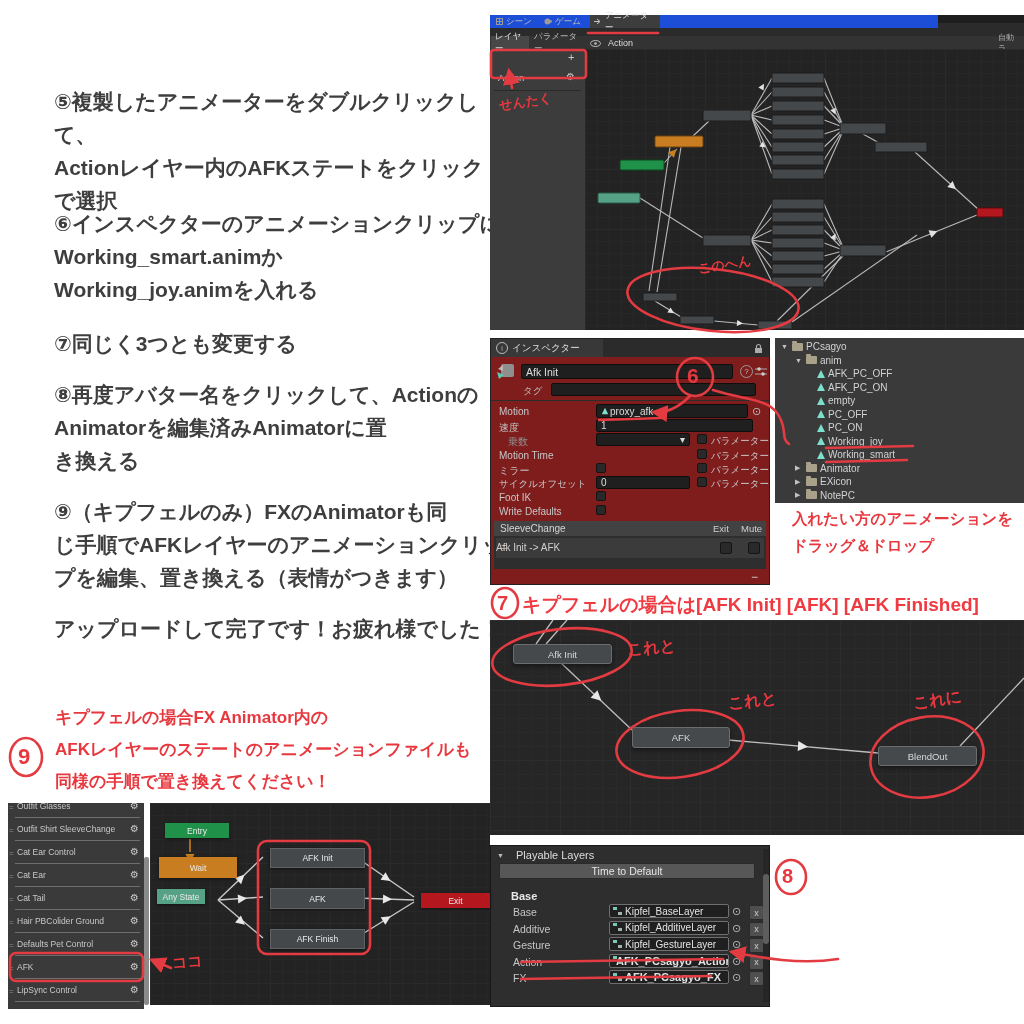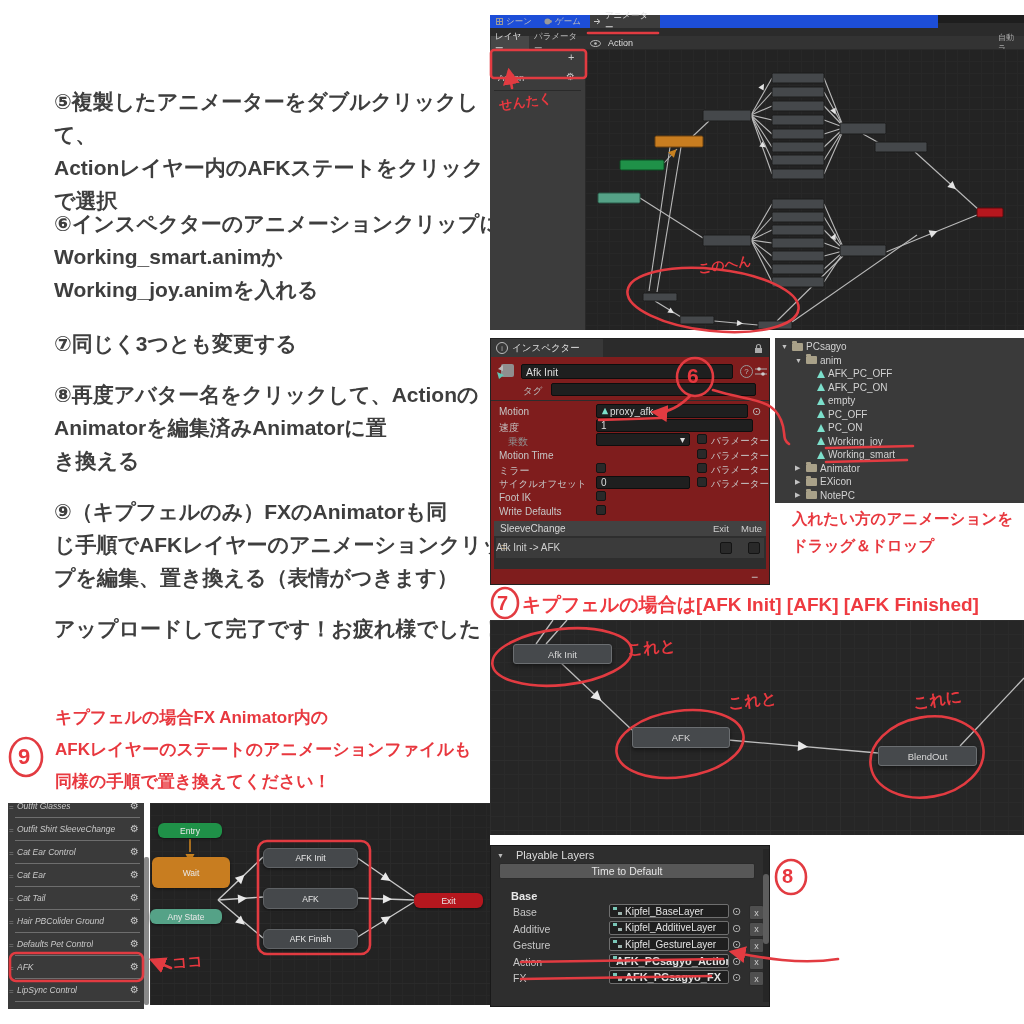--- a/index.html
+++ b/index.html
@@ -25,24 +25,24 @@
   .tab{position:absolute;display:flex;align-items:center;gap:3px;color:#bdbdbd;font-size:8.5px;
     padding:0 4px;height:100%;box-sizing:border-box;}
   .tab.active{background:#3d3d3d;color:#e2e2e2;}
   .fld{position:absolute;background:#1f1f1f;border:1px solid #0e0e0e;border-radius:2px;color:#ddd;
     font-size:10px;display:flex;align-items:center;padding:0 4px;overflow:hidden;white-space:nowrap;box-sizing:border-box;}
   .cb{position:absolute;width:10px;height:10px;background:#292929;border:1px solid #141414;border-radius:2px;box-sizing:border-box;}
   .ilabel{position:absolute;color:#c6c6c6;font-size:10px;white-space:nowrap;}
   .param{position:absolute;color:#c6c6c6;font-size:9.5px;}
   .mnode{position:absolute;background:#46494c;border:1px solid #6b6e71;border-radius:3px;color:#d8d8d8;
     font-size:9.5px;display:flex;align-items:center;justify-content:center;box-shadow:0 2px 4px rgba(0,0,0,.45);}
-  .bnode{position:absolute;border-radius:6px;color:#e9e9e9;font-size:8.5px;display:flex;align-items:center;
-    justify-content:center;box-shadow:0 1px 3px rgba(0,0,0,.5);}
+  .bnode{position:absolute;border-radius:0;color:#e9e9e9;font-size:8.5px;display:flex;align-items:center;
+    justify-content:center;box-shadow:0 1px 3px rgba(0,0,0,.5);margin-left:7px;}
   .lrow{position:absolute;left:0;width:136px;height:23px;}
-  .lrow .nm{position:absolute;left:9px;top:5px;font-size:8.5px;color:#c9c9c9;white-space:nowrap;max-width:104px;overflow:hidden;font-style:italic;}
+  .lrow .nm{position:absolute;left:9px;top:5px;font-size:8.5px;color:#c9c9c9;white-space:nowrap;max-width:104px;overflow:hidden;}
   .lrow .gear{position:absolute;right:5px;top:4px;font-size:10px;color:#c9c9c9;}
   .lrow .ul{position:absolute;left:7px;right:4px;bottom:1px;height:1px;background:#6e6e6e;}
   .lrow .hdl{position:absolute;left:1px;top:7px;font-size:8px;color:#8b8b8b;}
   .trow{position:absolute;display:flex;align-items:center;gap:3px;color:#cfcfcf;font-size:10px;white-space:nowrap;}
   .folder-ic{display:inline-block;width:11px;height:8px;background:#a9a189;border-radius:1px;position:relative;}
   .folder-ic:before{content:"";position:absolute;left:0;top:-2px;width:5px;height:2px;background:#a9a189;border-radius:1px 1px 0 0;}
   .clip-ic{display:inline-block;width:0;height:0;border-left:4.5px solid transparent;border-right:4.5px solid transparent;
     border-bottom:8px solid #7ce0cc;}
   .fold{font-size:7px;color:#c2c2c2;width:8px;display:inline-block;}
   .prow-lbl{color:#d2d2d2;font-size:10px;}
@@ -539,22 +539,22 @@
       <line x1="40" y1="36" x2="40" y2="49" stroke="#c8811f" stroke-width="1.6"></line>
       <polygon points="0,-4.5 9,0 0,4.5" transform="translate(40,51) rotate(90)" fill="#c8811f"></polygon>
       <polygon points="0,-4.5 9,0 0,4.5" transform="translate(88,78) rotate(-44)" fill="#e8e8e8"></polygon>
       <polygon points="0,-4.5 9,0 0,4.5" transform="translate(88,96) rotate(-4)" fill="#e8e8e8"></polygon>
       <polygon points="0,-4.5 9,0 0,4.5" transform="translate(88,116) rotate(40)" fill="#e8e8e8"></polygon>
       <polygon points="0,-4.5 9,0 0,4.5" transform="translate(233,73) rotate(34)" fill="#e8e8e8"></polygon>
       <polygon points="0,-4.5 9,0 0,4.5" transform="translate(233,96) rotate(2)" fill="#e8e8e8"></polygon>
       <polygon points="0,-4.5 9,0 0,4.5" transform="translate(233,118) rotate(-31)" fill="#e8e8e8"></polygon>
     </svg>
     <div class="bnode" style="left:8px;top:20px;width:64px;height:15px;background:#1f9148">Entry</div>
-    <div class="bnode" style="left:2px;top:54px;width:78px;height:31px;background:#c87d20">Wait</div>
-    <div class="bnode" style="left:0px;top:106px;width:72px;height:15px;background:#55a287">Any State</div>
+    <div class="bnode" style="left:2px;top:54px;width:78px;height:21px;background:#c87d20">Wait</div>
+    <div class="bnode" style="left:0px;top:86px;width:48px;height:15px;background:#55a287">Any State</div>
     <div class="bnode" style="left:113px;top:45px;width:93px;height:18px;background:#45484b;border:1px solid #606366">AFK Init</div>
     <div class="bnode" style="left:113px;top:85px;width:93px;height:19px;background:#45484b;border:1px solid #606366">AFK</div>
     <div class="bnode" style="left:113px;top:126px;width:93px;height:18px;background:#45484b;border:1px solid #606366">AFK Finish</div>
     <div class="bnode" style="left:264px;top:90px;width:69px;height:15px;background:#b5171e">Exit</div>
   </div>
 
   <span class="badge-digit" style="left:687px;top:364px;font-size:21px">6</span>
 
   <svg class="abs" style="left:0;top:0;z-index:50;pointer-events:none" width="1024" height="1024">
     <defs>

